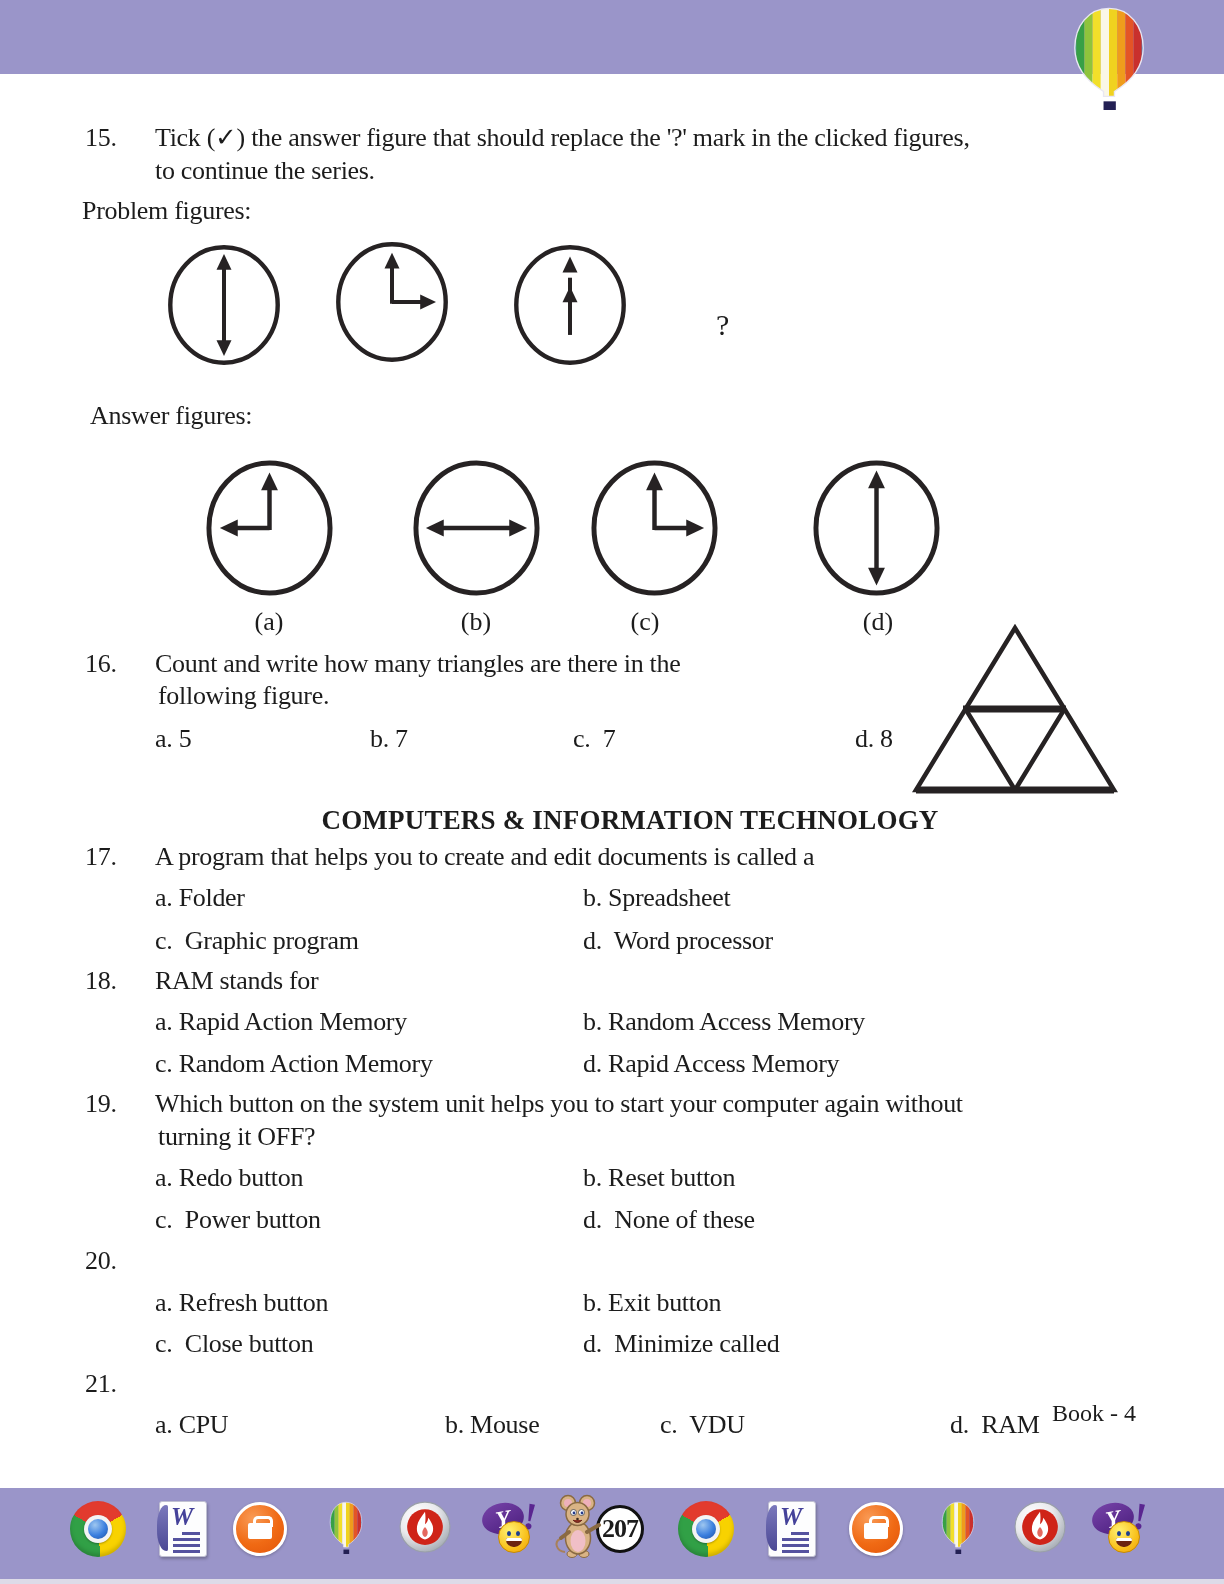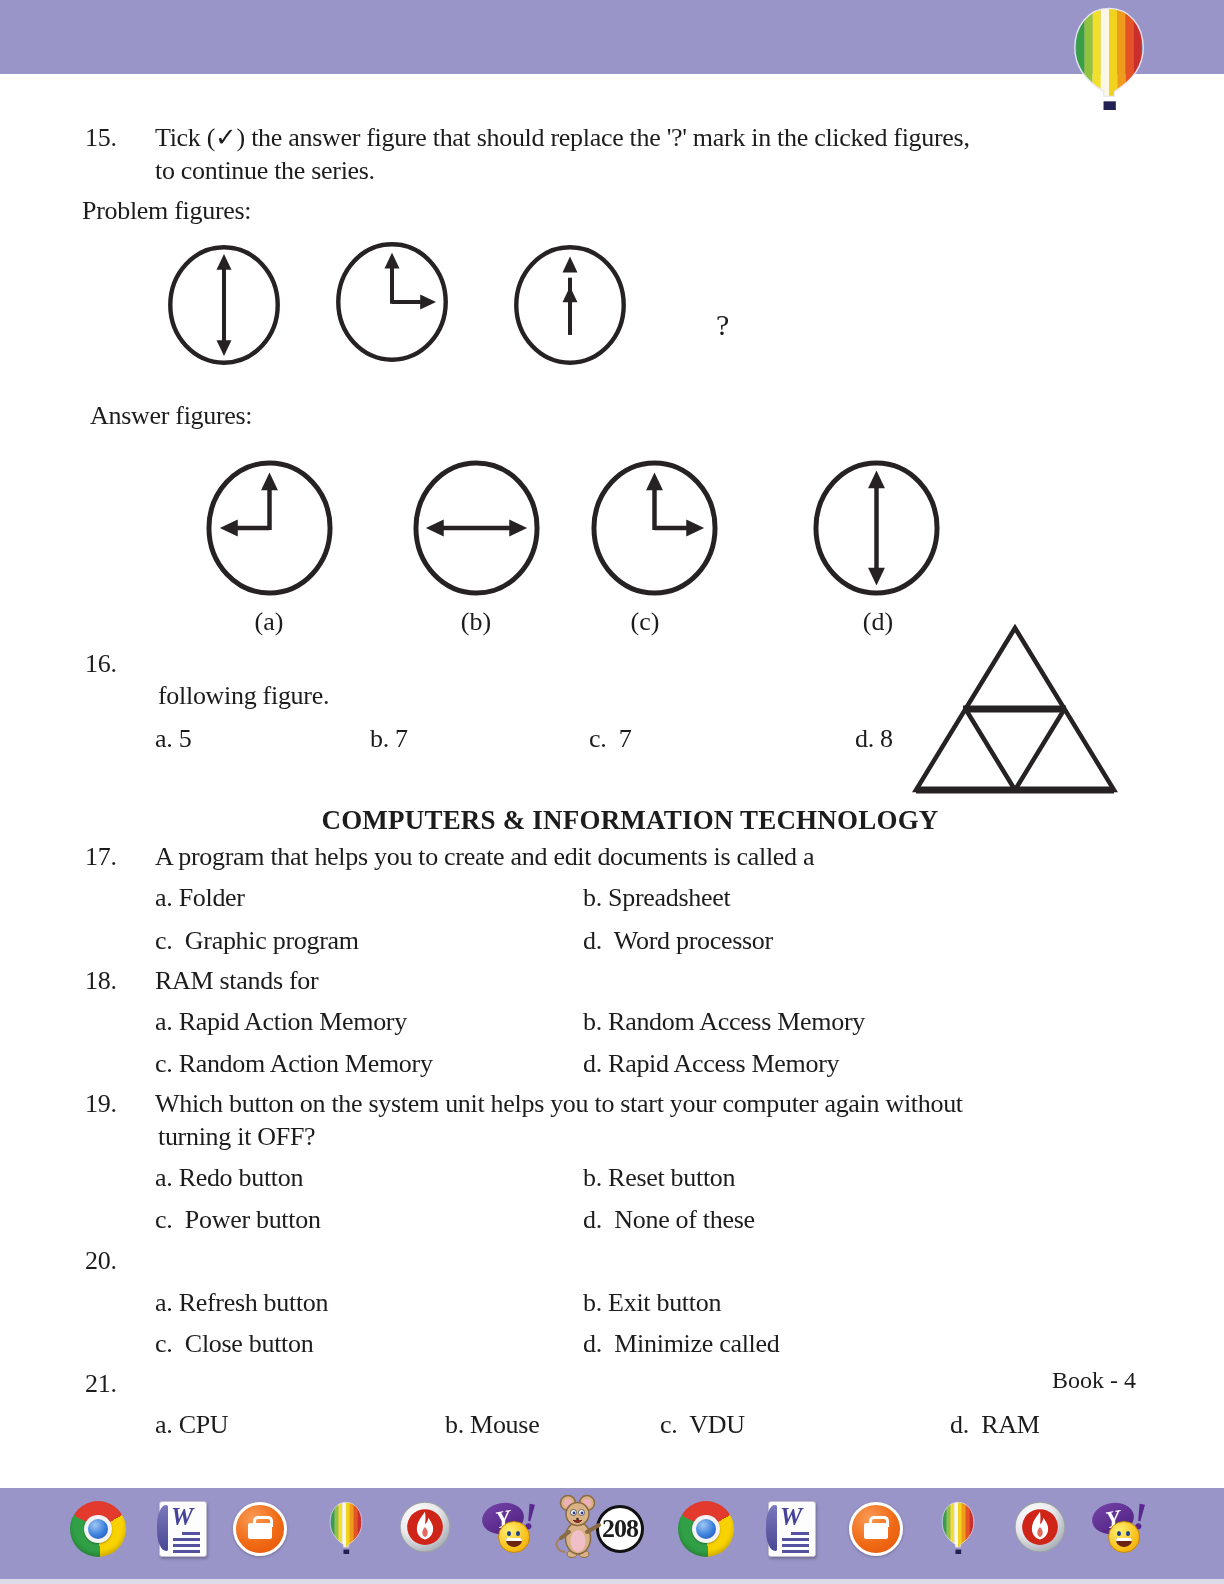--- a/index.html
+++ b/index.html
@@ -132,24 +132,25 @@
         <polygon points="67,13 58.5,31 75.5,31" fill="#262223"></polygon>
         <polygon points="67,129 58.5,111 75.5,111" fill="#262223"></polygon>
       </svg></div>
 
   <div class="figlabel" style="left:229px;top:607px">(a)</div>
   <div class="figlabel" style="left:436px;top:607px">(b)</div>
   <div class="figlabel" style="left:605px;top:607px">(c)</div>
   <div class="figlabel" style="left:838px;top:607px">(d)</div>
 
   <div class="txt" style="left:85px;top:651px">16.</div>
+  <div class="txt" style="left:155px;top:651px">Count and write how many triangles are there in the</div>
   <div class="txt" style="left:158px;top:683px">following figure.</div>
   <div class="txt" style="left:155px;top:726px">a. 5</div>
   <div class="txt" style="left:370px;top:726px">b. 7</div>
-  <div class="txt" style="left:589px;top:726px">c.  7</div>
+  <div class="txt" style="left:573px;top:726px">c.  7</div>
   <div class="txt" style="left:855px;top:726px">d. 8</div>
 
   <svg class="figslot" style="left:912px;top:624px" width="206" height="172" viewBox="0 0 206 172">
     <path d="M103,4 L4,166 L202,166 Z" fill="none" stroke="#262223" stroke-width="4.5"></path>
     <path d="M51,85 L154,85" fill="none" stroke="#262223" stroke-width="7"></path>
     <path d="M53.5,85 L103,166 M152.5,85 L103,166" fill="none" stroke="#262223" stroke-width="4.5"></path>
     <path d="M4,166 L202,166" fill="none" stroke="#262223" stroke-width="7"></path>
   </svg>
 
   <div class="sec" style="top:805px">COMPUTERS &amp; INFORMATION TECHNOLOGY</div>
@@ -181,21 +182,21 @@
   <div class="txt" style="left:583px;top:1290px">b. Exit button</div>
   <div class="txt" style="left:155px;top:1331px">c.  Close button</div>
   <div class="txt" style="left:583px;top:1331px">d.  Minimize called</div>
 
   <div class="txt" style="left:85px;top:1371px">21.</div>
   <div class="txt" style="left:155px;top:1412px">a. CPU</div>
   <div class="txt" style="left:445px;top:1412px">b. Mouse</div>
   <div class="txt" style="left:660px;top:1412px">c.  VDU</div>
   <div class="txt" style="left:950px;top:1412px">d.  RAM</div>
 
-  <div class="book" style="top:1367px">Book - 4</div>
+  <div class="book" style="top:1400px">Book - 4</div>
 
   <div class="band band-bottom"></div>
   <div class="bottom-strip"></div>
 
   <div class="slot" style="left:98px">
       <div class="ic-chrome">
         <div class="ring"></div>
         <div class="core"></div>
       </div>
     </div>
@@ -282,21 +283,21 @@
     <circle cx="24.5" cy="20" r="11.5" fill="#d9b385" stroke="#8a6a42" stroke-width="1.5"></circle>
     <circle cx="20.5" cy="18.5" r="3" fill="#fff" stroke="#444" stroke-width="0.8"></circle>
     <circle cx="28.5" cy="18.5" r="3" fill="#fff" stroke="#444" stroke-width="0.8"></circle>
     <circle cx="21" cy="19" r="1.4" fill="#223a8c"></circle>
     <circle cx="29" cy="19" r="1.4" fill="#223a8c"></circle>
     <path d="M20,26 Q24.5,31 29,26" fill="#8c2f23" stroke="#5e2015" stroke-width="1"></path>
     <circle cx="24.5" cy="25" r="1.3" fill="#3a2a20"></circle>
         </svg></div>
     </div>
   <div class="slot" style="left:620px;z-index:1">
-      <div class="badge">208</div>
+      <div class="badge">207</div>
     </div>
   <div class="slot" style="left:706px">
       <div class="ic-chrome">
         <div class="ring"></div>
         <div class="core"></div>
       </div>
     </div>
   <div class="slot" style="left:792px">
       <div class="ic-word">
         <span class="curl"></span>

